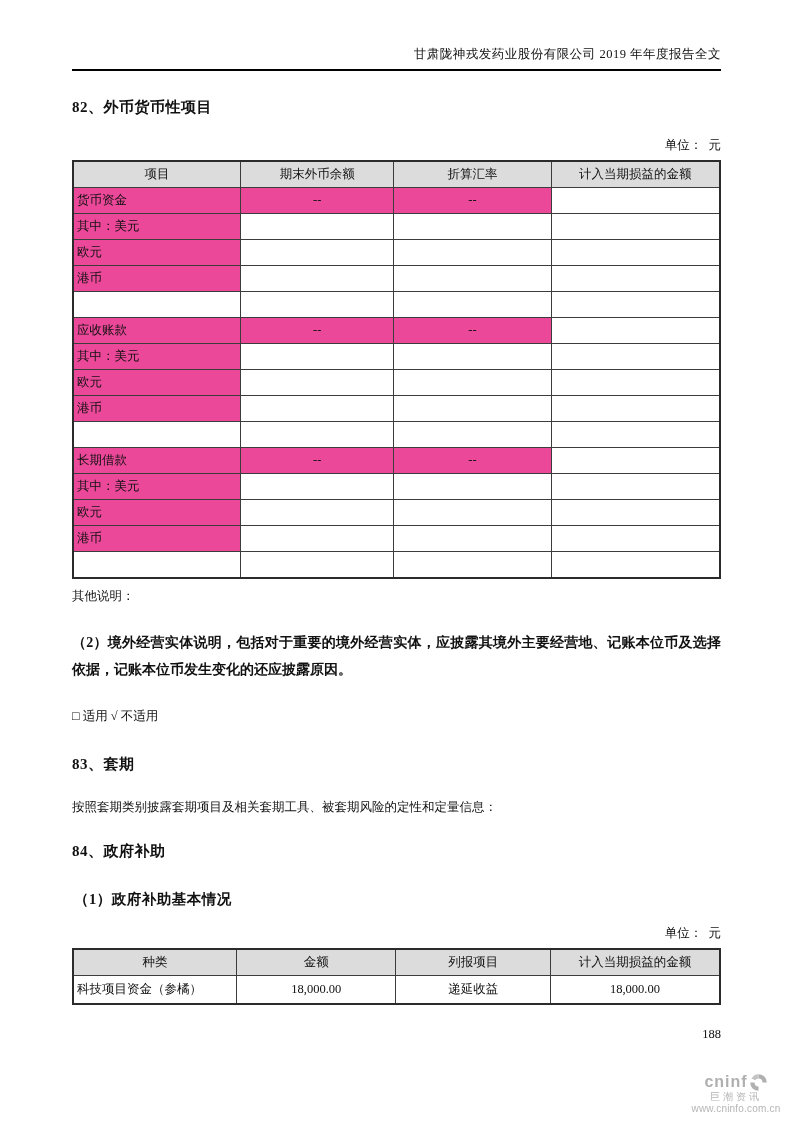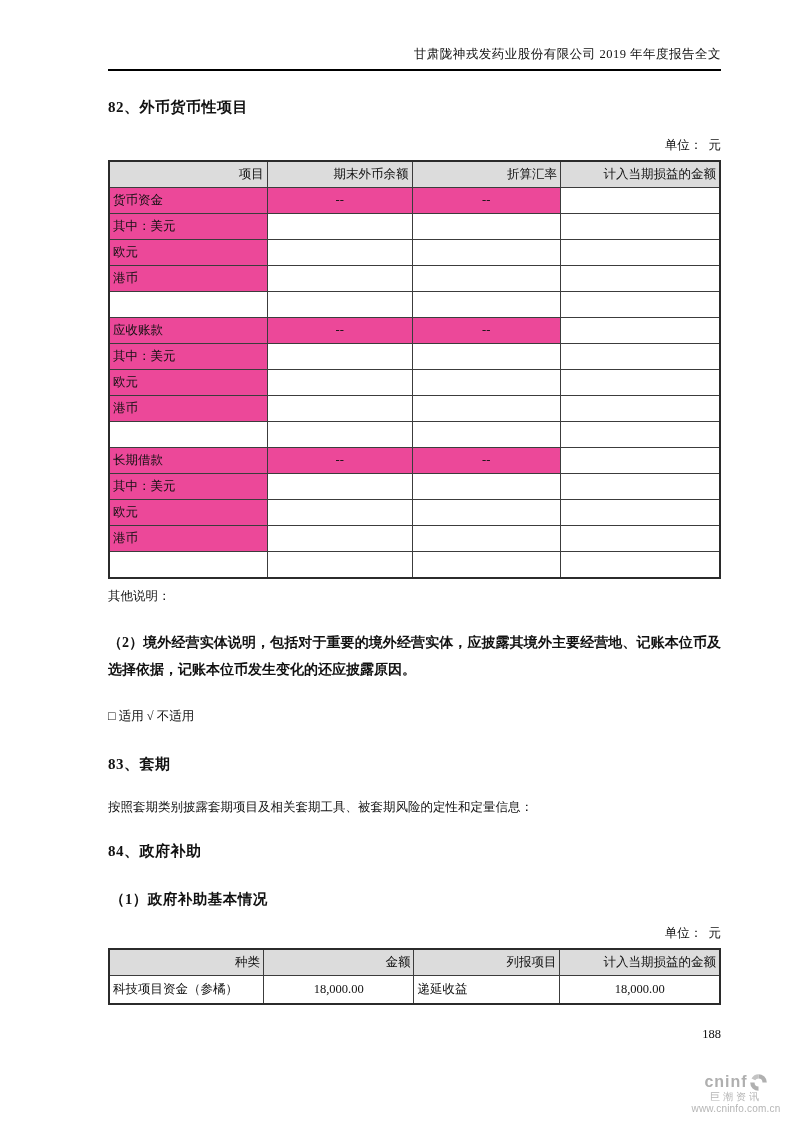--- a/index.html
+++ b/index.html
@@ -1,36 +1,36 @@
 <!DOCTYPE html>
 <html><head>
 <meta charset="utf-8">
 <style>
   html,body{margin:0;padding:0;}
   body{
     width:793px;height:1122px;position:relative;background:#ffffff;color:#111;
     font-family:"Liberation Serif","DejaVu Serif",serif;overflow:hidden;
   }
-  .page{padding:46px 72px 0 108px;}
+  .page{padding:46px 72px 0 72px;}
   .doc-header{
     text-align:right;font-size:12.5px;padding-bottom:6px;border-bottom:2px solid #000;
     letter-spacing:.5px;
   }
   .h-main{font-size:15px;font-weight:700;margin:27px 0 0 0;letter-spacing:.5px;}
   .h-sub{font-size:14.5px;font-weight:700;margin:29px 0 0 2px;letter-spacing:.5px;}
   .unit{text-align:right;font-size:12.5px;margin:20px 0 6px 0;white-space:pre;}
   table.tbl{
     width:100%;border-collapse:collapse;table-layout:fixed;
     border:2px solid #2b2b2b;font-size:12.5px;
   }
   table.tbl td,table.tbl th{
     border:1px solid #3c3c3c;height:25px;padding:0 3px;overflow:hidden;
     font-weight:normal;vertical-align:middle;
   }
-  table.tbl th{background:#dcdcdc;text-align:right;}
+  table.tbl th{background:#dcdcdc;text-align:center;}
   .shade{background:#ec4899;}
   .c1{text-align:left;padding-left:5px;}
   .sub{padding-left:42px;}
   .num{text-align:center;}
   .right{text-align:center;padding-right:3px;}
   .note{font-size:12.5px;margin-top:9px;}
   .para-bold{font-size:14px;font-weight:700;line-height:1.95;margin:24px 0 0 0;text-align:justify;}
   .apply{font-size:12.5px;margin-top:24px;}
   .mt30{margin-top:30px;}
   .mt26{margin-top:26px;}
@@ -191,21 +191,21 @@
         <th>种类</th>
         <th>金额</th>
         <th>列报项目</th>
         <th>计入当期损益的金额</th>
       </tr>
     </thead>
     <tbody>
       <tr>
         <td class="c1" style="height:27px;">科技项目资金（参橘）</td>
         <td class="right">18,000.00</td>
-        <td class="c1" style="padding-left:3px;">递延收益</td>
+        <td class="c1" style="padding-left:3px;text-align:center;">递延收益</td>
         <td class="right">18,000.00</td>
       </tr>
     </tbody>
   </table>
 
   <div class="page-number">188</div>
 
 </div>
 
 <div class="logo">

